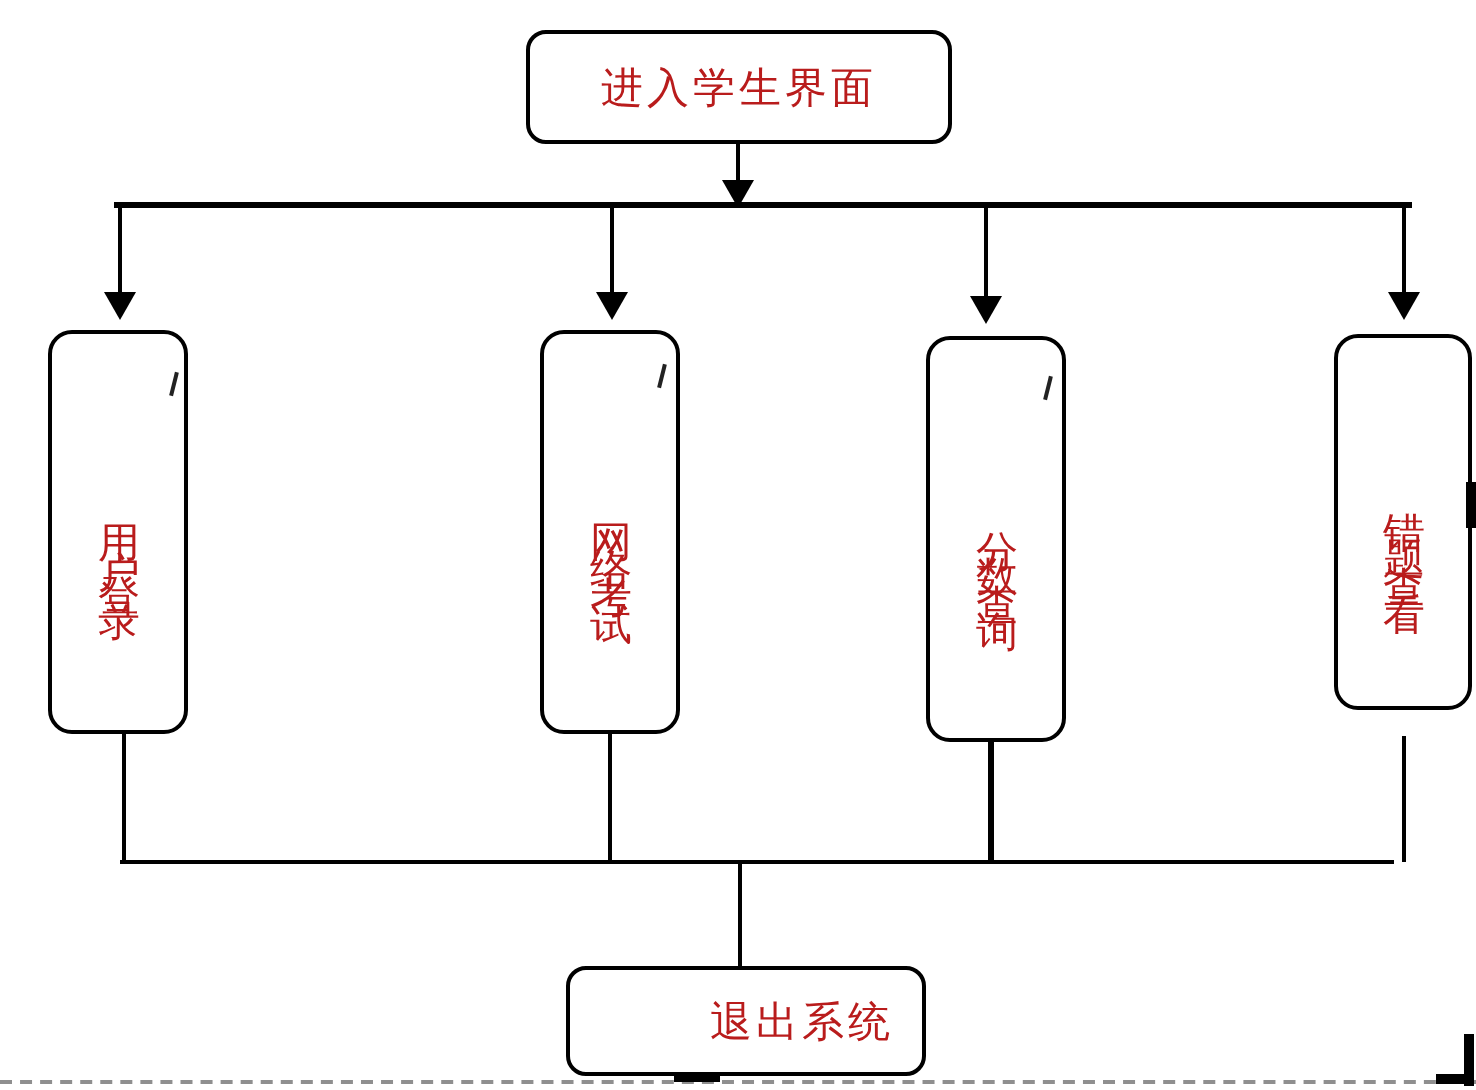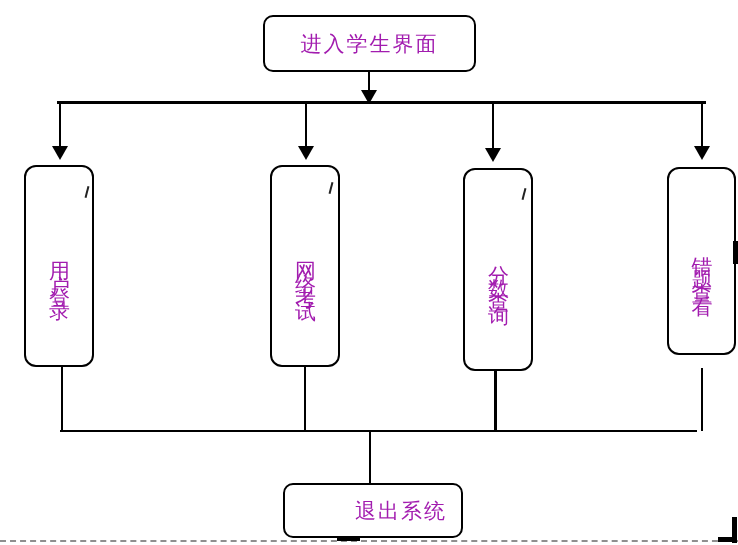--- a/index.html
+++ b/index.html
@@ -17,21 +17,21 @@
   }
   
   .node {
     position: absolute;
     border: 2px solid #000000;
     background: #ffffff;
     display: flex;
     align-items: center;
     justify-content: center;
     box-sizing: border-box;
-    color: #a21caf;
+    color: #b91c1c;
   }
   .node-h {
     border-radius: 10px;
     font-size: 21px;
     letter-spacing: 2px;
     white-space: nowrap;
   }
   .node-v {
     border-radius: 12px;
   }

